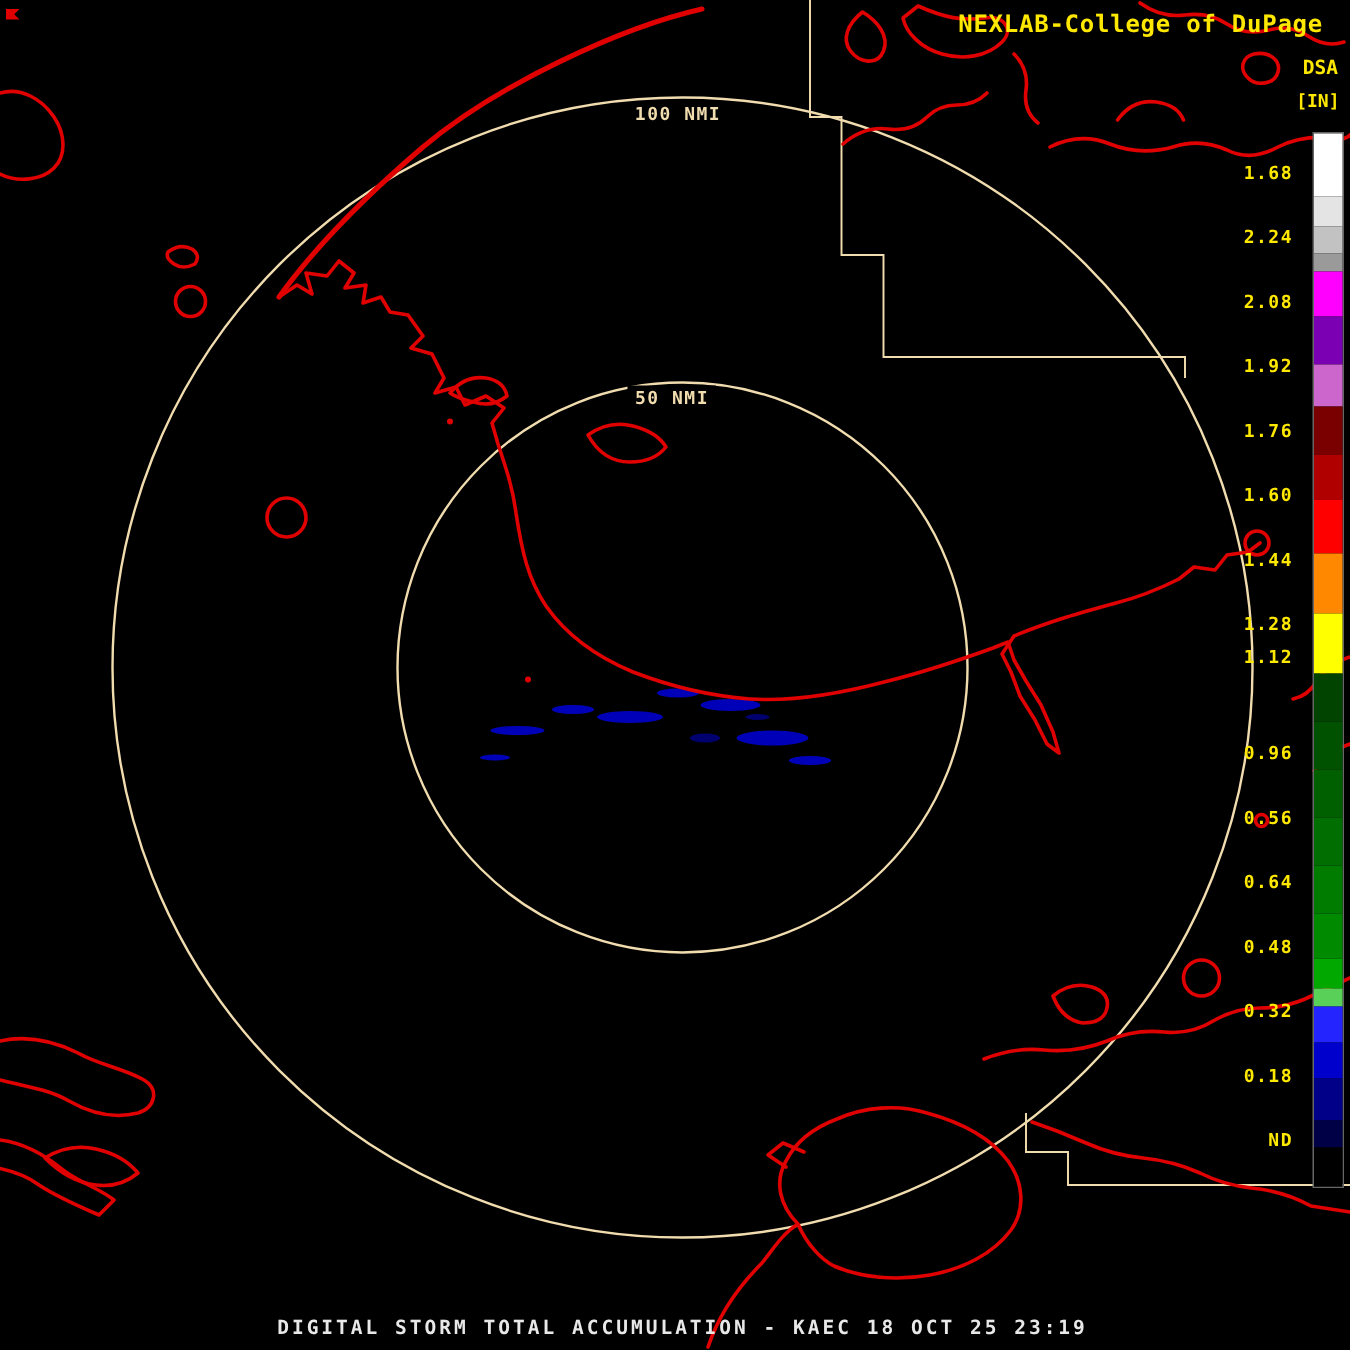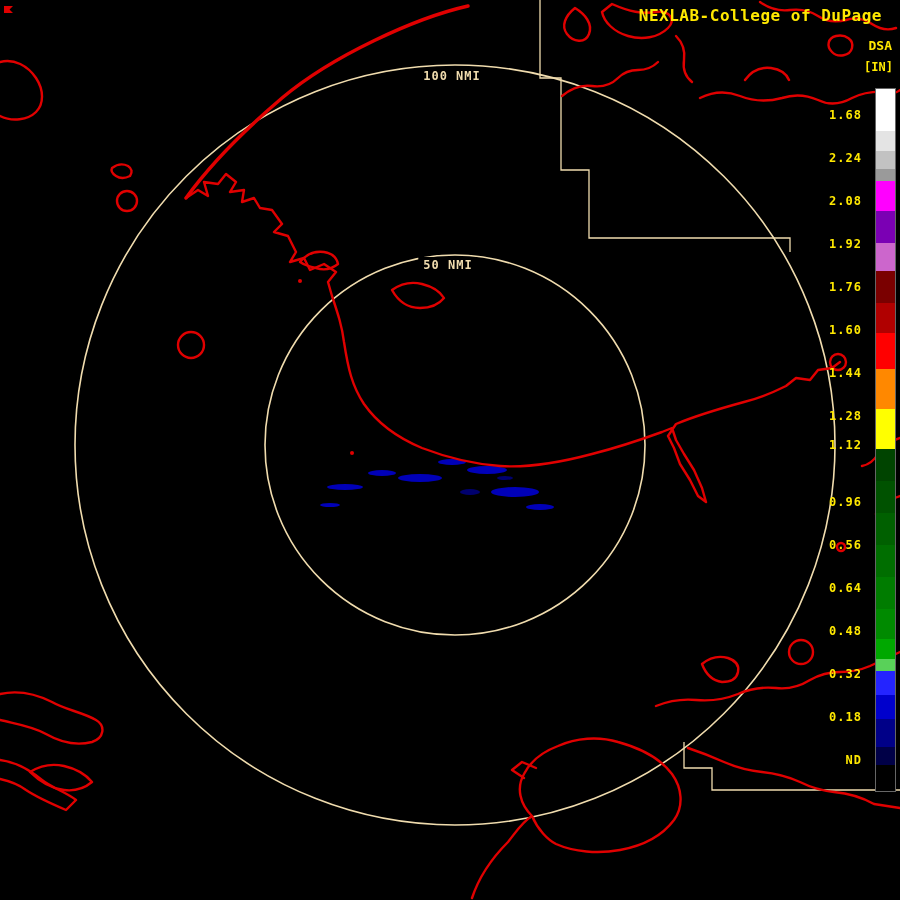--- a/index.html
+++ b/index.html
@@ -134,25 +134,26 @@
       </div>
     <div class="legend-ticks" id="legend-ticks">
         <div class="tick" style="top: 19px;">1.68</div>
         <div class="tick" style="top: 62px;">2.24</div>
         <div class="tick" style="top: 105px;">2.08</div>
         <div class="tick" style="top: 148px;">1.92</div>
         <div class="tick" style="top: 191px;">1.76</div>
         <div class="tick" style="top: 234px;">1.60</div>
         <div class="tick" style="top: 277px;">1.44</div>
         <div class="tick" style="top: 320px; text-align: center;">1.28</div>
-        <div class="tick" style="top: 349px;">1.12</div>
+        <div class="tick" style="top: 342px;">1.12</div>
         <div class="tick" style="top: 406px;">0.96</div>
         <div class="tick" style="top: 449px;">0.56</div>
         <div class="tick" style="top: 492px;">0.64</div>
         <div class="tick" style="top: 535px;">0.48</div>
         <div class="tick" style="top: 578px;">0.32</div>
         <div class="tick" style="top: 621px;">0.18</div>
         <div class="tick" style="top: 664px;">ND</div>
       </div>
   </div>
 
+  <div class="title-bar">DIGITAL STORM TOTAL ACCUMULATION - KAEC 18 OCT 25 23:19</div>
 
 </div>
 
 </body></html>

